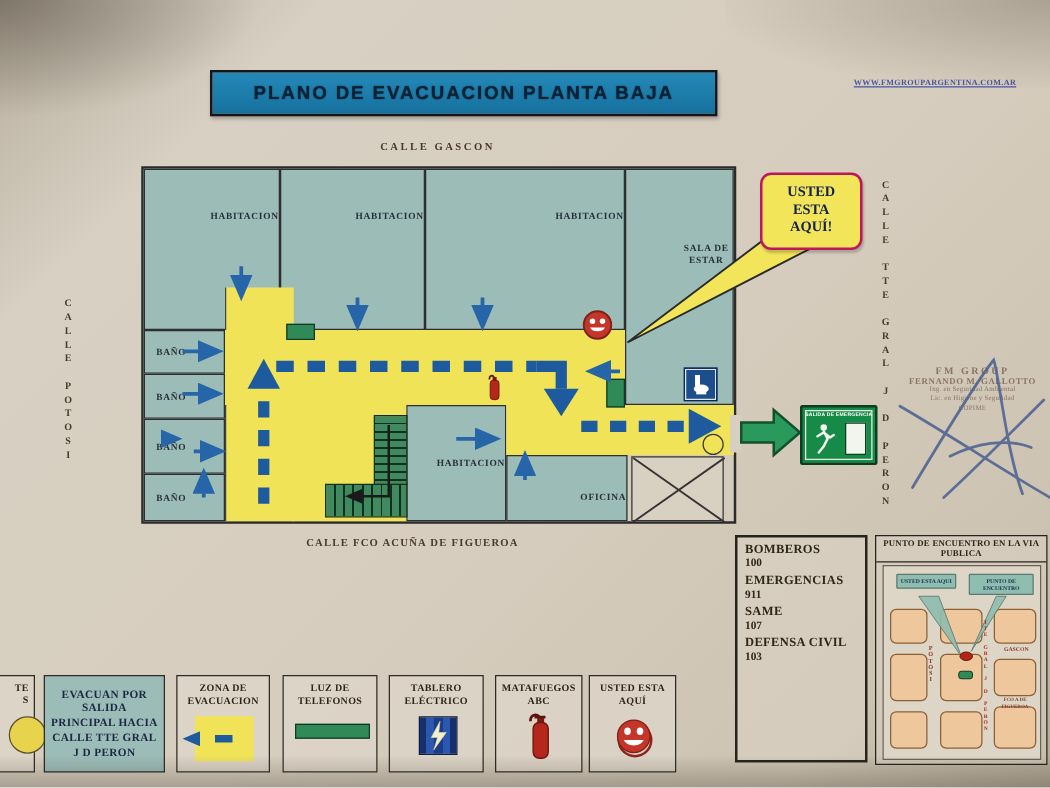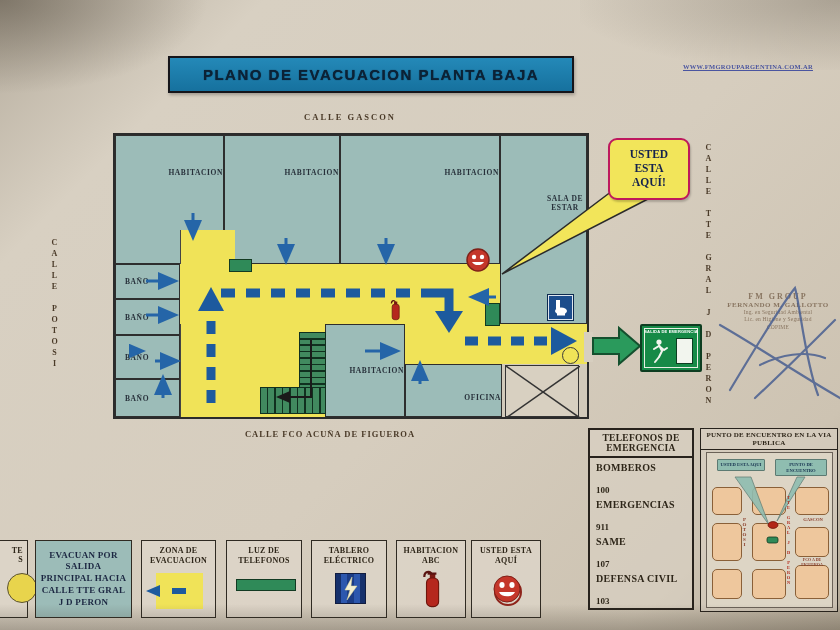--- a/index.html
+++ b/index.html
@@ -54,21 +54,21 @@
   .stamp{left:716px;top:292px;width:124px;height:110px;text-align:center;
     color:rgba(125,103,82,.85);font-weight:bold;}
   .stamp .c1{font-size:8px;letter-spacing:2px;}
   .stamp .c2{font-size:7px;letter-spacing:.5px;}
   .stamp .c3{font-size:5.5px;font-weight:normal;letter-spacing:.2px;line-height:1.35;}
   
   .phones{left:588px;top:428px;width:106px;height:182px;border:2px solid #27221c;background:rgba(218,210,197,.6);box-sizing:border-box;}
   .phones .hd{border-bottom:2px solid #27221c;text-align:center;font-weight:bold;font-size:9.5px;
     padding:3px 2px;letter-spacing:.3px;color:#2e2619;}
   .phones .ent{padding:4px 6px 0 6px;font-weight:bold;font-size:10px;color:#2e2619;letter-spacing:.3px;}
-  .phones .num{font-weight:bold;font-size:9px;padding:0 6px;color:#2e2619;margin-top:12px;}
+  .phones .num{font-weight:bold;font-size:9px;padding:0 6px;color:#2e2619;}
   
   .meet{left:700px;top:428px;width:138px;height:184px;border:1.5px solid #27221c;background:rgba(218,210,197,.55);box-sizing:border-box;}
   .meet .hd{text-align:center;font-weight:bold;font-size:7px;padding:2px 3px;color:#2e2619;
     border-bottom:1px solid #27221c;letter-spacing:.2px;}
   .map{position:absolute;left:5px;top:23px;width:125px;height:154px;border:1px solid #6b6258;background:#ddd5c5;}
   .blk{position:absolute;background:#eec79d;border:1px solid #8a6038;border-radius:5px;}
   .mcall{position:absolute;background:#8fbdb0;border:1px solid #5c7a72;font-weight:bold;
     font-size:4.6px;color:#15304e;text-align:center;padding:2px 1px;line-height:1.25;border-radius:1px;}
   .mstreet{position:absolute;font-weight:bold;color:#8a3a26;}
   
@@ -232,21 +232,20 @@
 <svg class="abs" style="left:700px;top:270px;" width="150" height="140" viewBox="0 0 150 140">
   <g stroke="#41598f" stroke-width="2.2" fill="none" opacity="0.8" stroke-linecap="round">
     <path d="M30,120 C60,70 85,30 95,18 C100,35 105,90 118,125"></path>
     <path d="M20,55 C55,75 100,105 140,128"></path>
     <path d="M135,50 C110,75 80,105 55,128"></path>
     <path d="M60,95 C80,85 105,80 125,88"></path>
   </g>
 </svg>
 
 <div class="abs phones">
-  <div class="hd">TELEFONOS DE EMERGENCIA</div>
   <div class="ent">BOMBEROS</div>
   <div class="num">100</div>
   <div class="ent">EMERGENCIAS</div>
   <div class="num">911</div>
   <div class="ent">SAME</div>
   <div class="num">107</div>
   <div class="ent">DEFENSA CIVIL</div>
   <div class="num">103</div>
 </div>
 
@@ -299,21 +298,21 @@
 </div>
 <div class="abs lbox" style="left:311px;width:76px;">
   <div class="cap">TABLERO ELÉCTRICO</div>
   <div class="tabicon">
     <svg width="29" height="29" viewBox="0 0 29 29">
       <polygon points="16,3 9,16 14,16 11,26 21,12 15,12" fill="#f3efd2" stroke="#dfd89a" stroke-width="0.5"></polygon>
     </svg>
   </div>
 </div>
 <div class="abs lbox" style="left:396px;width:70px;">
-  <div class="cap">HABITACION ABC</div>
+  <div class="cap">MATAFUEGOS ABC</div>
   <svg class="abs" style="left:24px;top:28px;" width="22" height="40" viewBox="0 0 20 36">
     <path d="M10,6 C10,1 3,1 3,7" stroke="#5a1410" stroke-width="2" fill="none"></path>
     <rect x="8" y="4" width="5" height="5" fill="#7a1a12"></rect>
     <line x1="6" y1="4" x2="14" y2="4" stroke="#5a1410" stroke-width="2"></line>
     <rect x="5" y="8" width="11" height="26" rx="4.5" fill="#b5271d" stroke="#6e150c" stroke-width="1"></rect>
   </svg>
 </div>
 <div class="abs lbox" style="left:471px;width:70px;">
   <div class="cap">USTED ESTA AQUÍ</div>
   <svg class="abs" style="left:19px;top:32px;" width="34" height="36" viewBox="0 0 34 36">

